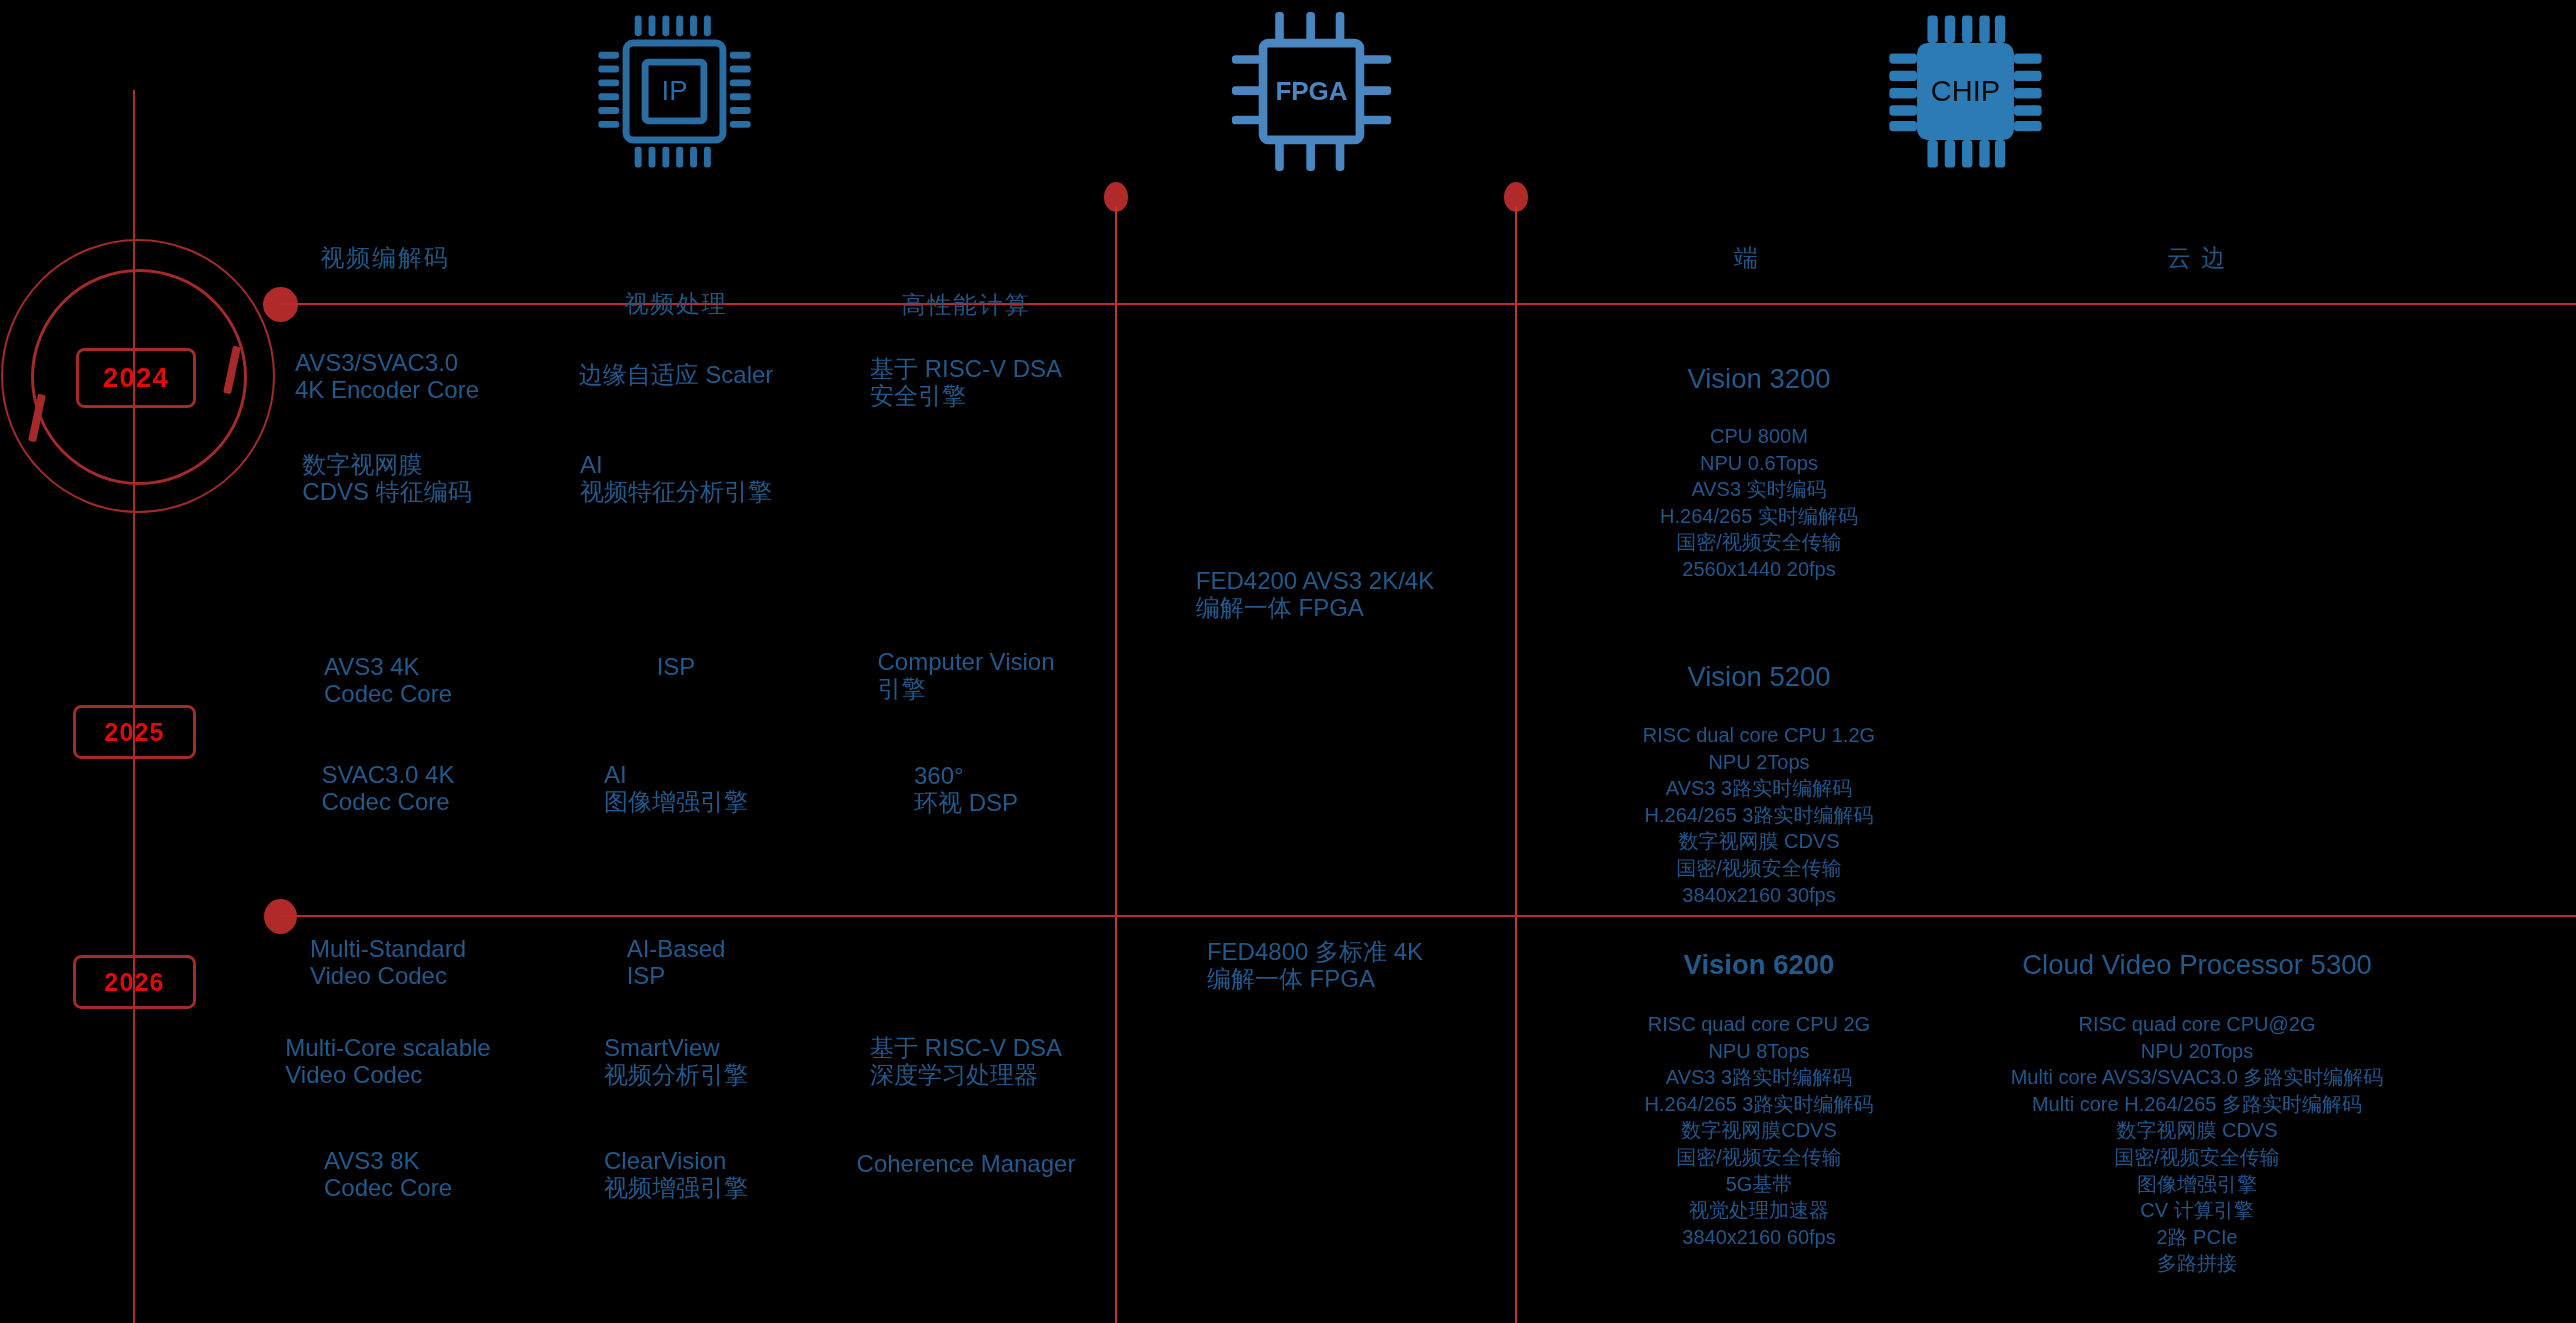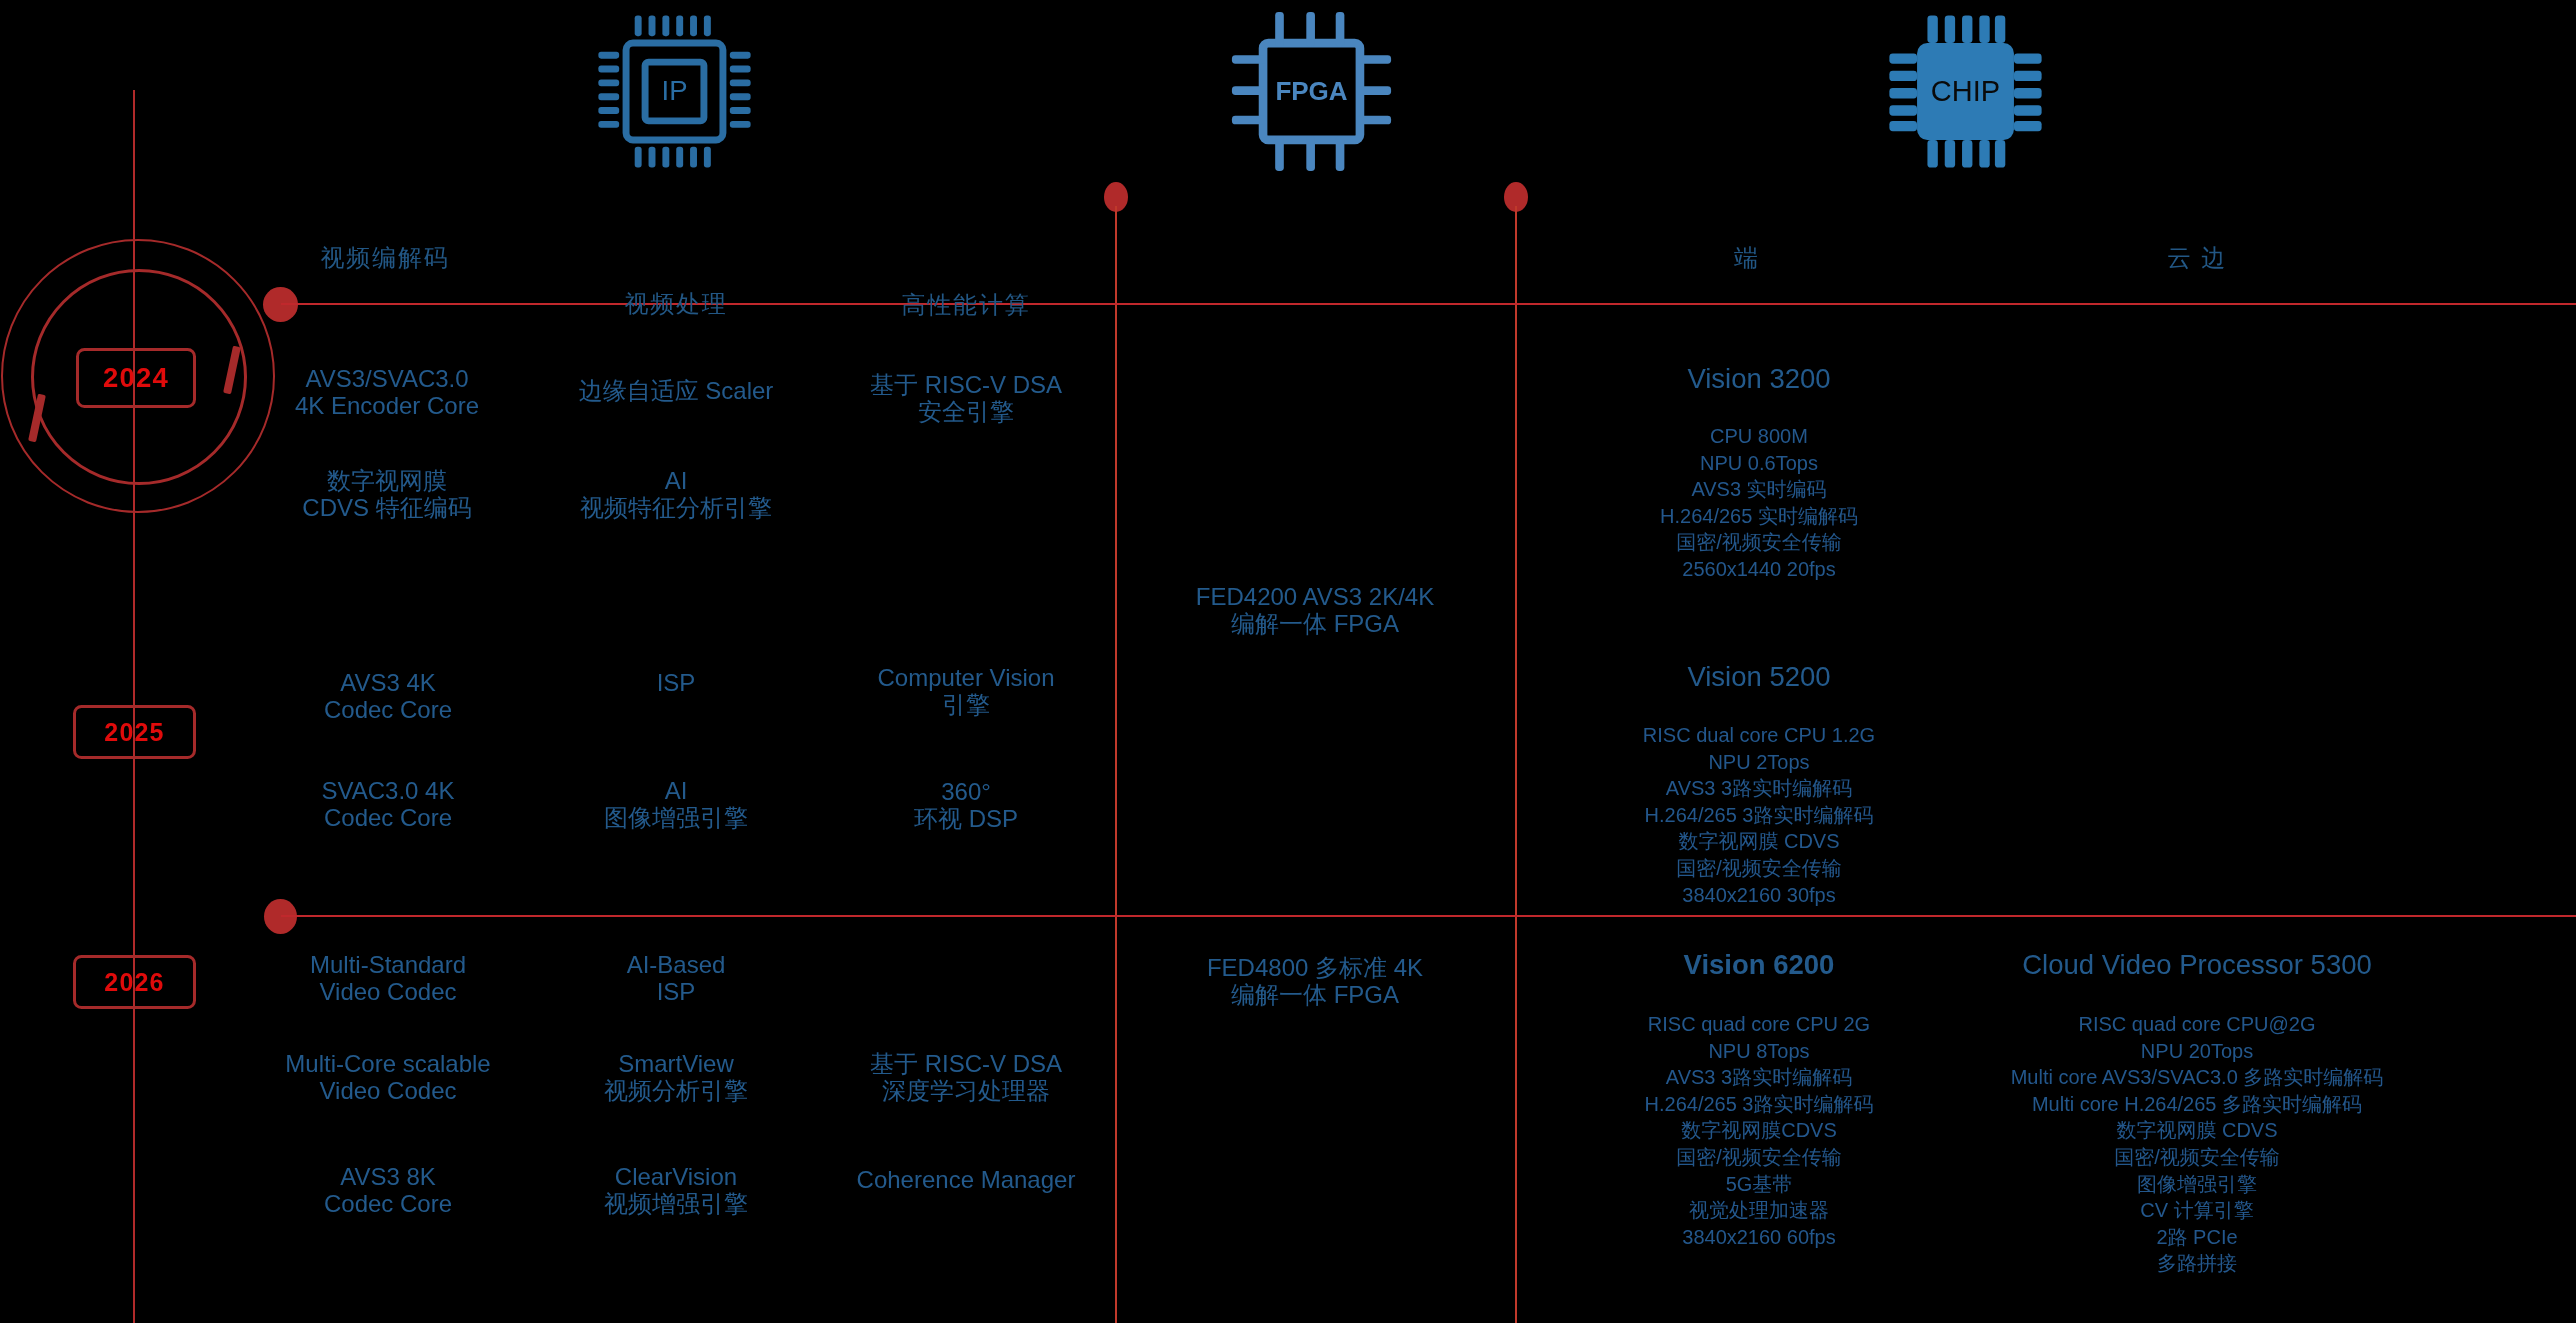--- a/index.html
+++ b/index.html
@@ -23,22 +23,22 @@
   .ring2{position:absolute;border:3px solid #a52a2a;border-radius:50%;}
   .tick{position:absolute;background:#a52a2a;border-radius:1.8px;}
 
   
   .chip-icon{position:absolute;}
   .chip-label{font-weight:400;}
 
   
   .colhead{position:absolute;text-align:center;font-size:24px;color:#225785;
            letter-spacing:1.8px;white-space:nowrap;transform:translateX(-50%);}
-  .cell{position:absolute;text-align:center;font-size:24px;line-height:1.12;
-        color:#235a8c;transform:translateX(-50%);white-space:nowrap;margin-top:16px;}
+  .cell{position:absolute;font-size:24px;line-height:1.12;
+        color:#235a8c;transform:translateX(-50%);white-space:nowrap;}
   .prod-title{position:absolute;text-align:right;font-size:27.5px;color:#235a8c;
         transform:translateX(-50%);white-space:nowrap;}
   .spec{position:absolute;text-align:center;font-size:20px;line-height:1.33;
         color:#23578c;transform:translateX(-50%);white-space:nowrap;}
   .spec div{white-space:nowrap;}
 </style>
 </head>
 <body>
 
 <div class="root">

